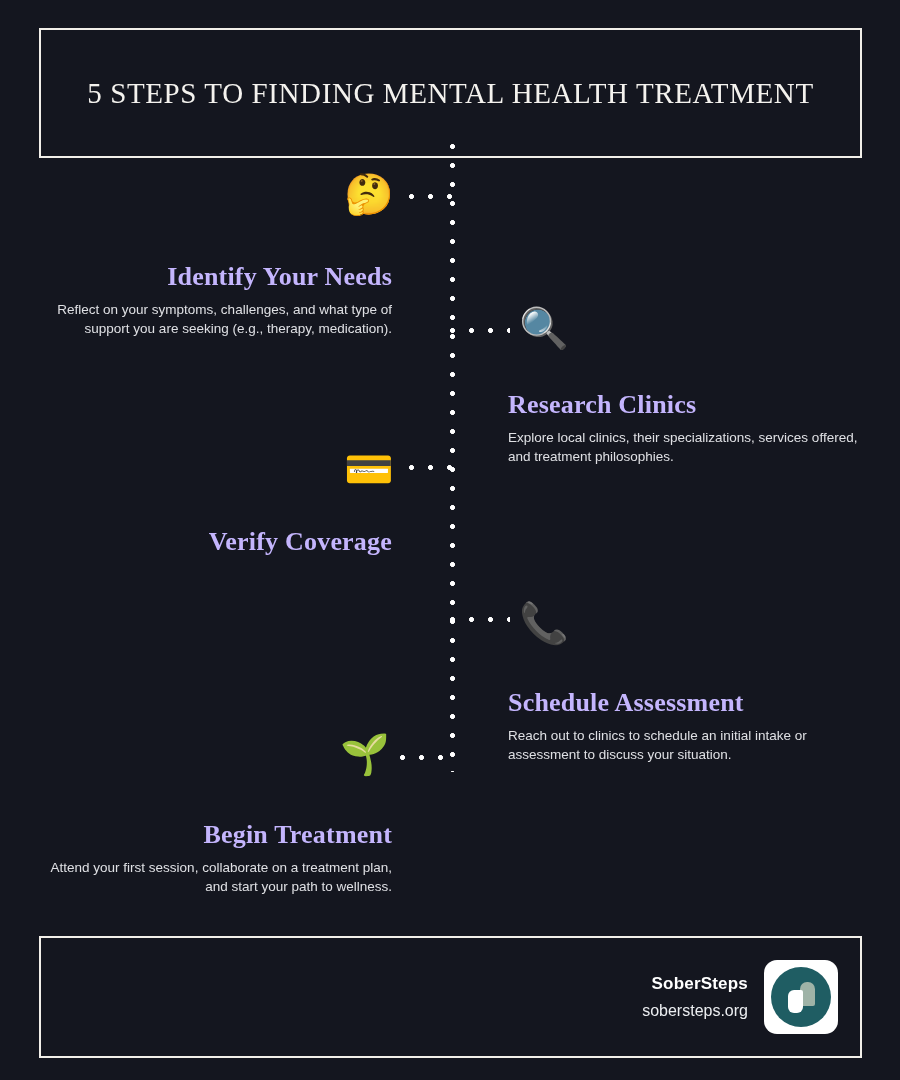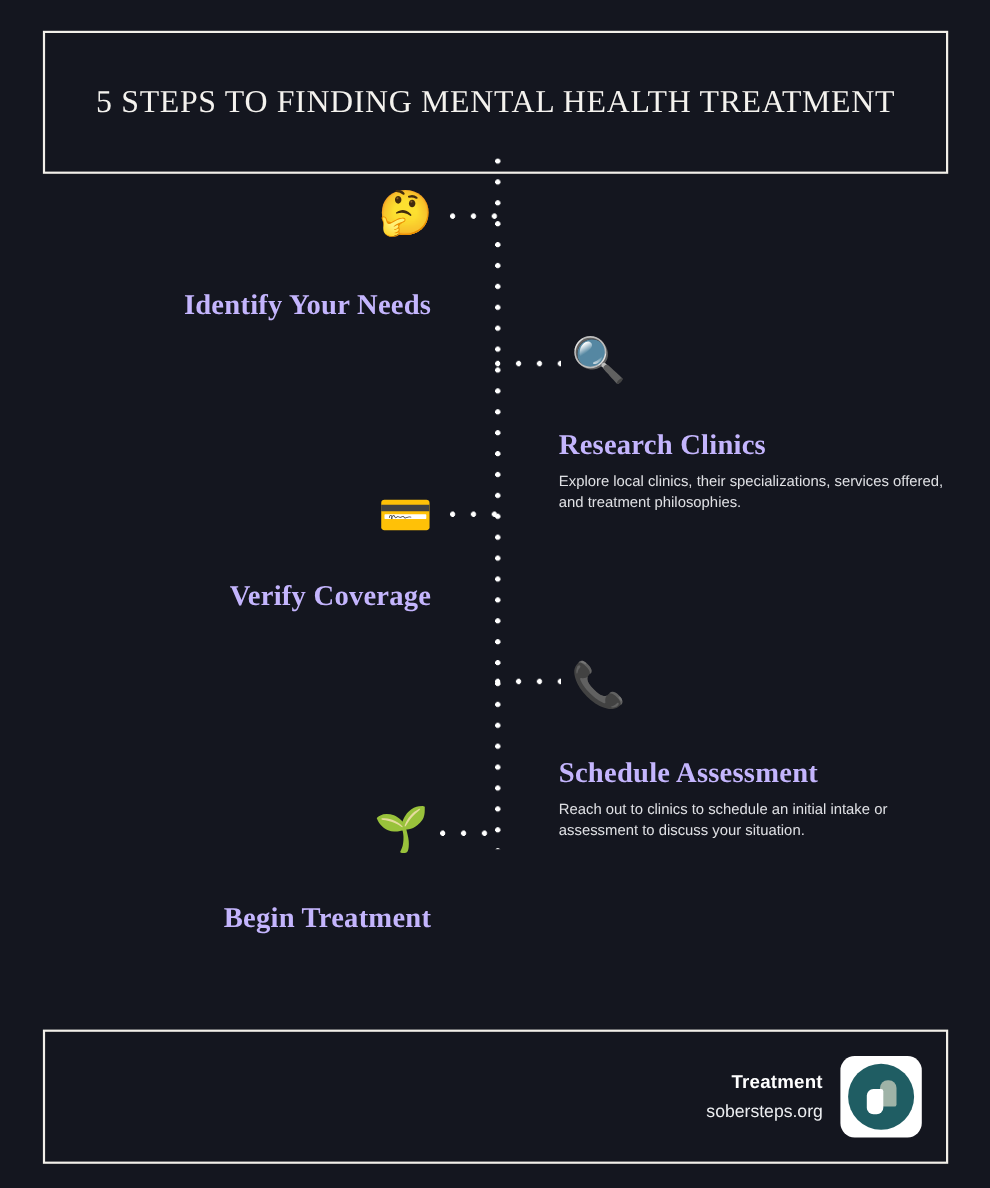--- a/index.html
+++ b/index.html
@@ -132,20 +132,21 @@
 
   <div class="branch" style="left:409px; top:194px; width:46px;"></div>
   <div class="branch" style="left:450px; top:328px; width:60px;"></div>
   <div class="branch" style="left:409px; top:465px; width:46px;"></div>
   <div class="branch" style="left:450px; top:617px; width:60px;"></div>
   <div class="branch" style="left:400px; top:755px; width:56px;"></div>
 
   <div class="step step-left" style="top:262px;">
     <div class="icon" style="left:304px; top:-88px;">🤔</div>
     <div class="step-title align-right">Identify Your Needs</div>
+    <div class="step-desc align-right">Reflect on your symptoms, challenges, and what type of support you are seeking (e.g., therapy, medication).</div>
   </div>
 
   <div class="step step-right" style="top:390px;">
     <div class="icon" style="left:11px; top:-82px;">🔍</div>
     <div class="step-title align-left">Research Clinics</div>
     <div class="step-desc align-left">Explore local clinics, their specializations, services offered, and treatment philosophies.</div>
   </div>
 
   <div class="step step-left" style="top:527px;">
     <div class="icon" style="left:304px; top:-78px;">💳</div>
@@ -154,26 +155,27 @@
 
   <div class="step step-right" style="top:688px;">
     <div class="icon" style="left:11px; top:-85px;">📞</div>
     <div class="step-title align-left">Schedule Assessment</div>
     <div class="step-desc align-left">Reach out to clinics to schedule an initial intake or assessment to discuss your situation.</div>
   </div>
 
   <div class="step step-left" style="top:820px;">
     <div class="icon" style="left:300px; top:-86px;">🌱</div>
     <div class="step-title align-right">Begin Treatment</div>
+    <div class="step-desc align-right">Attend your first session, collaborate on a treatment plan, and start your path to wellness.</div>
   </div>
 
   <div class="footer-box">
     <div class="footer-inner">
       <div class="brand-text">
-        <div class="brand-name">Treatment</div>
+        <div class="brand-name">SoberSteps</div>
         <div class="brand-url">sobersteps.org</div>
       </div>
       <div class="logo-tile">
         <div class="logo-circle">
           <div class="logo-mark-a"></div>
           <div class="logo-mark-b"></div>
         </div>
       </div>
     </div>
   </div>

